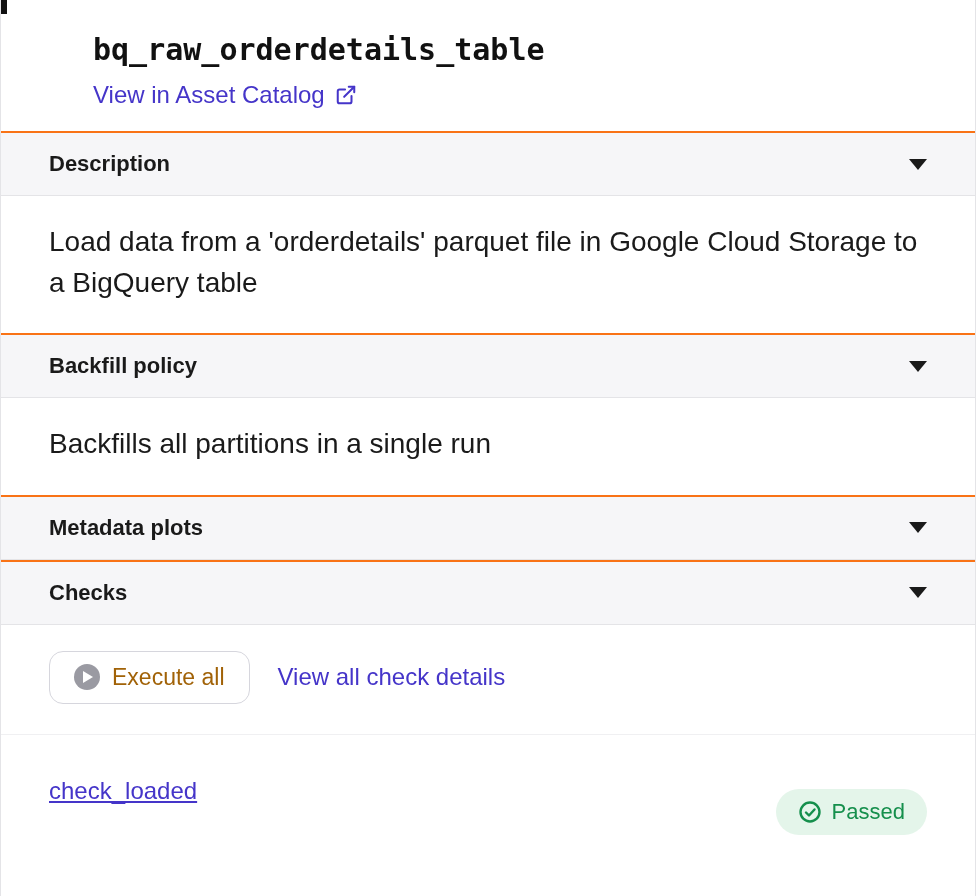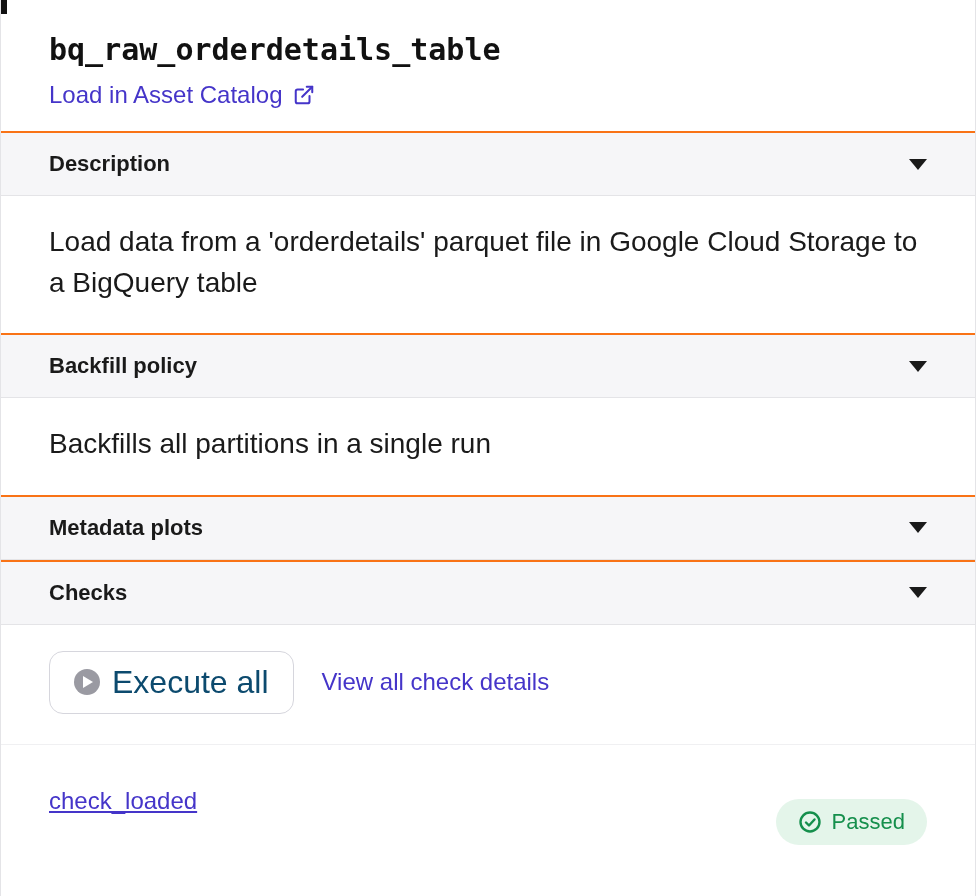--- a/index.html
+++ b/index.html
@@ -22,20 +22,21 @@
   .edge-notch {
     position: absolute;
     top: 0;
     left: 0;
     width: 6px;
     height: 14px;
     background: #111;
   }
   .header {
     padding: 32px 48px 22px 48px;
+    margin-left: 44px;
   }
   .asset-title {
     font-family: ui-monospace, SFMono-Regular, Menlo, Consolas, monospace;
     font-size: 30px;
     font-weight: 700;
     letter-spacing: 0px;
     color: #111;
   }
   .catalog-link {
     display: inline-flex;
@@ -84,22 +85,22 @@
     align-items: center;
     gap: 28px;
     padding: 26px 48px 30px 48px;
   }
   .exec-btn {
     display: inline-flex;
     align-items: center;
     gap: 12px;
     border: 1.5px solid #d6d6dd;
     background: #fff;
-    color: #0c4a6e;
-    font-size: 32px;
+    color: #a16207;
+    font-size: 23px;
     padding: 12px 24px;
     border-radius: 14px;
     cursor: pointer;
   }
   .play-circle {
     width: 26px; height: 26px;
     border-radius: 50%;
     background: #9a9aa2;
     display: flex; align-items: center; justify-content: center;
   }
@@ -143,21 +144,21 @@
 </style>
 </head>
 <body>
 
 <div class="panel">
   <div class="edge-notch"></div>
 
   <div class="header">
     <h1 class="asset-title">bq_raw_orderdetails_table</h1>
     <a href="#" class="catalog-link">
-      <span>Load in Asset Catalog</span>
+      <span>View in Asset Catalog</span>
       <svg width="22" height="22" viewBox="0 0 24 24" fill="none" stroke="#4535c9" stroke-width="2.2" stroke-linecap="round" stroke-linejoin="round">
         <path d="M18 13v6a2 2 0 0 1-2 2H5a2 2 0 0 1-2-2V8a2 2 0 0 1 2-2h6"></path>
         <polyline points="15 3 21 3 21 9"></polyline>
         <line x1="10" y1="14" x2="21" y2="3"></line>
       </svg>
     </a>
   </div>
 
   <div class="section">
     <div class="section-header">

